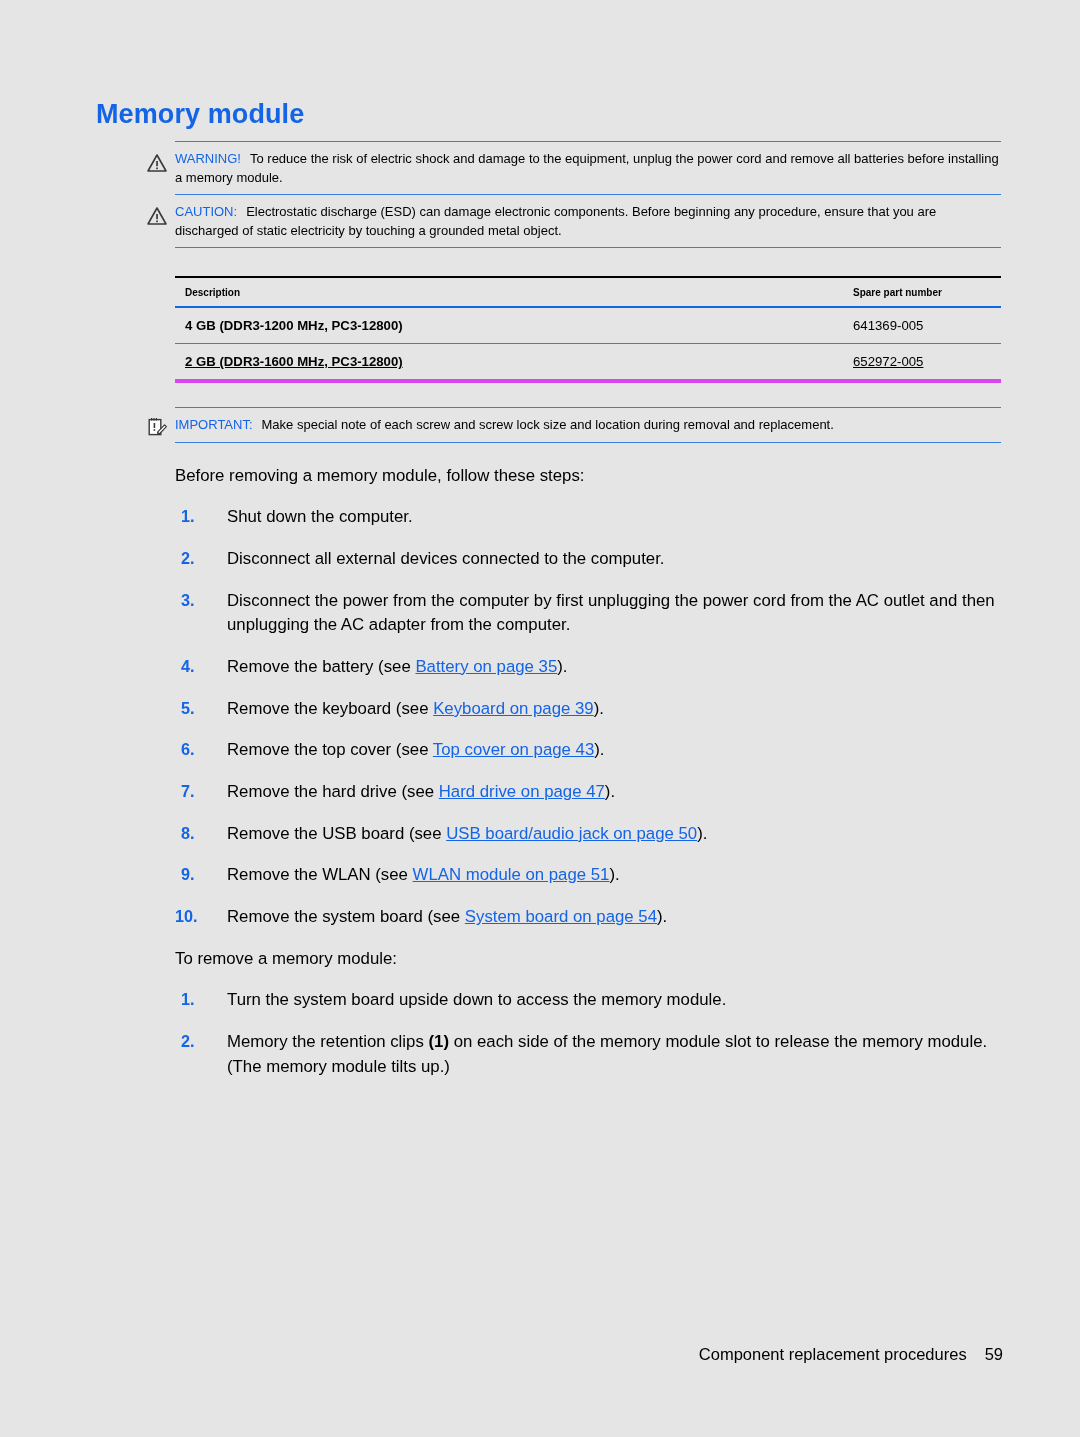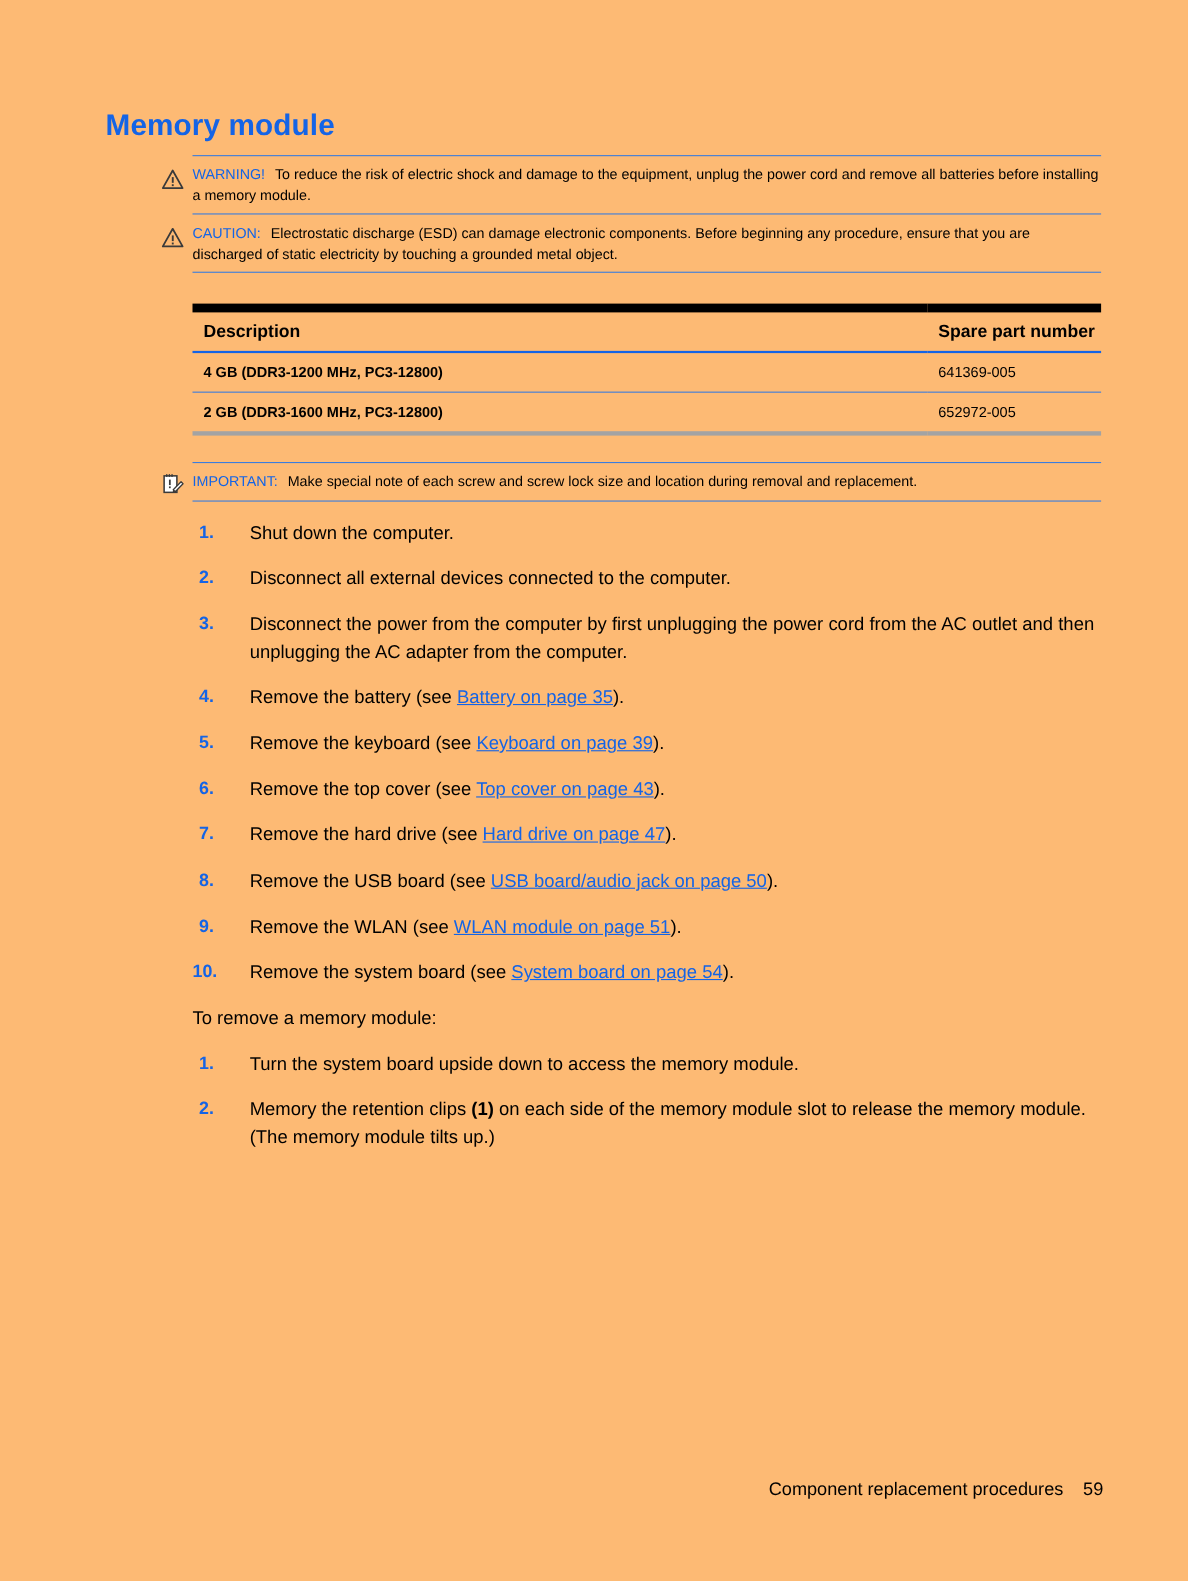--- a/index.html
+++ b/index.html
@@ -9,21 +9,21 @@
     background: #ffffff;
   }
   body {
     font-family: "Liberation Sans", sans-serif;
     color: #000000;
   }
   #page {
     position: relative;
     width: 1080px;
     height: 1437px;
-    background: #fdba74;
+    background: #e5e5e5;
     overflow: hidden;
     box-sizing: border-box;
   }
 
   
   .page-title {
     position: absolute;
     left: 96px;
     top: 100px;
     font-size: 27px;
@@ -71,36 +71,37 @@
   .admon-gap { display: inline-block; width: 9px; }
 
   
   .spec-table {
     border-collapse: collapse;
     width: 826px;
     margin-top: 28px;
     table-layout: fixed;
   }
   .spec-table thead th {
-    font-size: 16px;
+    font-size: 10px;
     font-weight: bold;
     text-align: left;
     padding: 9px 0 8px 10px;
-    border-top: 8px solid #000000;
+    border-top: 2px solid #000000;
     border-bottom: 2.4px solid #1464E6;
     vertical-align: bottom;
   }
   .spec-table tbody td {
     font-size: 13.2px;
     padding: 10px 0 10px 10px;
     border-bottom: 1.6px solid #3B7DDD;
     vertical-align: top;
   }
   .spec-table tbody tr:last-child td {
-    border-bottom: 4px solid #a3a3a3;
+    border-bottom: 4px solid #d946ef;
+    text-decoration: underline;
   }
   .col-desc { width: 668px; }
   .col-spn  { width: 158px; }
   .cell-bold { font-weight: bold; }
 
   
   .para {
     font-size: 16.8px;
     line-height: 1.47;
     margin: 0;
@@ -220,20 +221,21 @@
           <rect x="7.6" y="13.2" width="1.6" height="1.6" fill="#3a3a3a"></rect>
           <path d="M11.5 16.2 L18.6 8.9 L20.4 10.7 L13.3 18 Z" fill="#ffffff" stroke="#3a3a3a" stroke-width="1.2" stroke-linejoin="round"></path>
           <path d="M11.5 16.2 L11 18.6 L13.3 18 Z" fill="#3a3a3a"></path>
         </svg>
       </span>
       <div class="admon-body">
         <span class="admon-label">IMPORTANT:</span><span class="admon-gap"></span><span>Make special note of each screw and screw lock size and location during removal and replacement.</span>
       </div>
     </div>
 
+    <p class="para para-before-steps">Before removing a memory module, follow these steps:</p>
 
     <ol class="steps">
       <li>
         <span class="num">1.</span>
         <span>Shut down the computer.</span>
       </li>
       <li>
         <span class="num">2.</span>
         <span>Disconnect all external devices connected to the computer.</span>
       </li>

